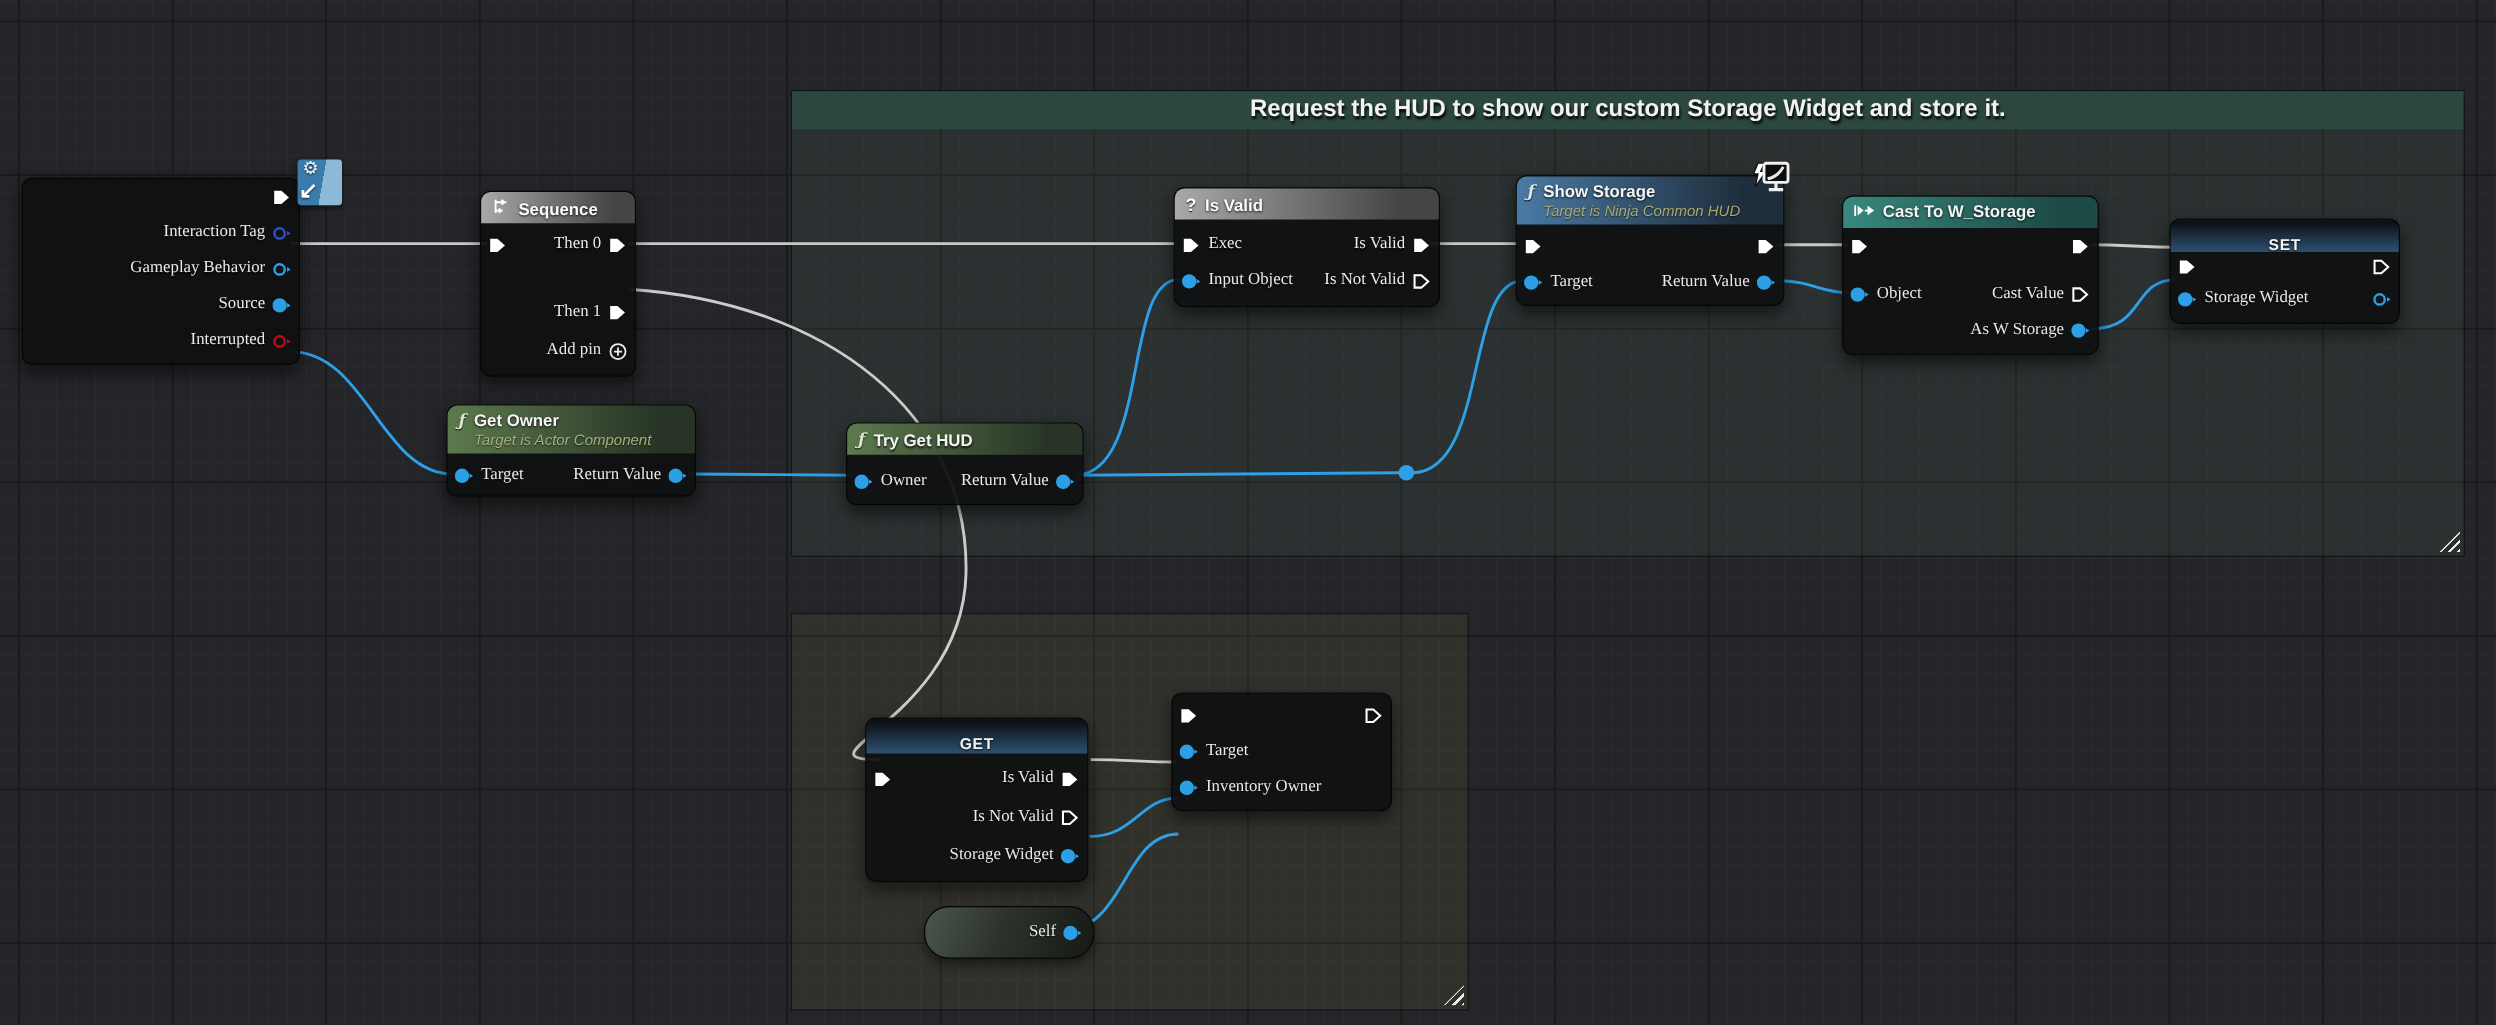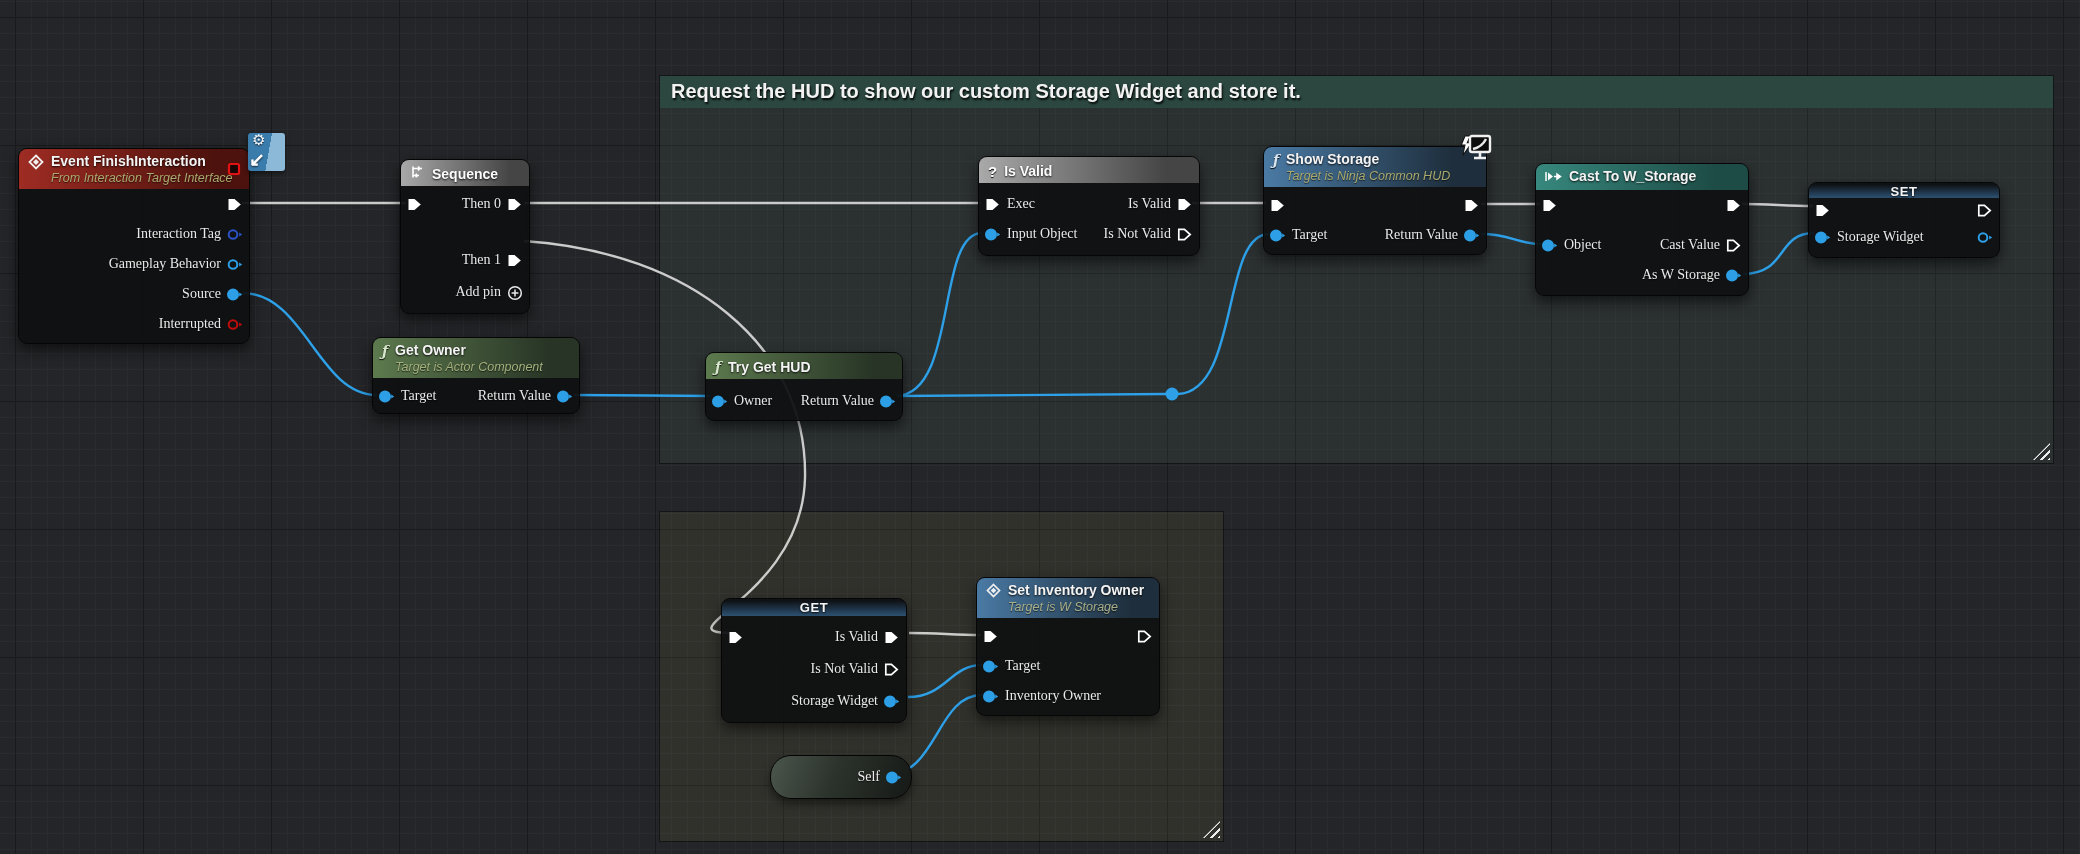--- a/index.html
+++ b/index.html
@@ -13,21 +13,21 @@
       linear-gradient(#2a2b2e 1px, transparent 1px),
       linear-gradient(90deg,#2a2b2e 1px, transparent 1px);
     background-size:128px 128px,128px 128px,16px 16px,16px 16px;
     background-position:15px 17px,15px 17px,15px 17px,15px 17px;
   }
   
   .comment{position:absolute;z-index:1;display:flex;flex-direction:column;border:1px solid rgba(0,0,0,.45);}
   .comment .chdr{padding:4px 11px 5px;font-weight:bold;font-size:20px;color:#f2f2f2;
     text-shadow:1px 2px 2px rgba(0,0,0,.9);white-space:nowrap;overflow:hidden;}
   .comment .cbody{flex:1;position:relative;}
-  .c1 .chdr{background:#2b473f;}
+  .c1 .chdr{background:#2b473f;text-align:center;}
   .c1 .cbody{background:rgba(110,152,140,.10);}
   .c2 .chdr{background:#4d4a2b;}
   .c2 .cbody{background:rgba(162,154,84,.10);}
   .resize{position:absolute;right:3px;bottom:3px;width:17px;height:17px;
     background:repeating-linear-gradient(135deg,#ececec 0 2px,transparent 2px 5.5px);
     clip-path:polygon(100% 0,100% 100%,0 100%);}
   
   #wires{position:absolute;left:0;top:0;z-index:2;}
   #wires path{fill:none;}
   .wexec{stroke:#d9d9d9;stroke-width:2.4;opacity:.92;}
@@ -42,21 +42,21 @@
   .hdr .t{font-weight:bold;font-size:14px;color:#f4f4f4;text-shadow:0 1px 2px rgba(0,0,0,.85);white-space:nowrap;}
   .hdr .sub{font-style:italic;font-size:12.5px;color:#aaa96e;white-space:nowrap;text-shadow:0 1px 1px rgba(0,0,0,.6);}
   .hdr .hicon{margin-top:1px;flex:0 0 auto;}
   .hdr-red{background:linear-gradient(to right,#9e2c23,#4d120d 85%);}
   .hdr-grey{background:linear-gradient(to right,#a9a9a9,#454545 85%);}
   .hdr-grey .t{color:#fcfcfc;}
   .hdr-green{background:linear-gradient(to right,#5d7a4e,#283526 85%);}
   .hdr-blue{background:linear-gradient(to right,#4a7aa4,#1e2e3c 85%);}
   .hdr-teal{background:linear-gradient(to right,#37887e,#1d4b45 85%);}
   .hdr-var{background:linear-gradient(to bottom,#0e1115 10%,#2b4e6d 95%);
-    border-radius:8px 8px 0 0;text-align:center;padding:1px 8px 0;}
+    border-radius:8px 8px 0 0;text-align:center;padding:13px 8px 0;}
   .hdr-var .t{font-size:13px;letter-spacing:.6px;}
   .rows{padding:3px 0 4px;}
   .row{height:30px;display:flex;align-items:center;padding:0 6px;}
   .row .l{display:flex;align-items:center;gap:6px;}
   .row .r{display:flex;align-items:center;gap:6px;margin-left:auto;}
   .row.end{justify-content:flex-end;}
   .m8{margin-top:26px;} .m2{margin-top:2px;}
   .plabel{font-size:14px;color:#eaeaea;text-shadow:0 1px 1px rgba(0,0,0,.8);white-space:nowrap;font-family:Liberation Serif, serif;}
   .pin{width:16px;height:15px;display:inline-flex;}
   .pin svg{display:block;}
@@ -109,37 +109,20 @@
     <path class="wdata" d="M897,396 C1000,395 1100,394 1166,394"></path>
     <path class="wdata" d="M1178,394 C1240,391 1221,234 1269,234"></path>
     <path class="wdata" d="M1481,234 C1511,234 1517,244 1541,244"></path>
     <path class="wdata" d="M1743,274 C1788,274 1776,233 1814,233"></path>
     <path class="wdata" d="M908,697 C946,697 950,665 982,665"></path>
     <path class="wdata" d="M884,776 C938,776 936,695 982,695"></path>
     <circle cx="1172" cy="394" r="6.5" fill="#2da0e8"></circle>
   </svg>
 
   <div class="node" style="left:18px;top:148px;width:230px;">
-    <div class="hdr hdr-red" style="height:33px;">
-      <span class="hicon">
-        <svg width="16" height="16">
-            <path d="M8,1.5 L14.5,8 L8,14.5 L1.5,8 Z" fill="none" stroke="#f0f0f0" stroke-width="1.8"></path>
-            <path d="M8,5 L11,8 L8,11 L5,8 Z" fill="#f0f0f0"></path>
-          </svg>
-      </span>
-      <span class="ht">
-        <span class="t">Event FinishInteraction</span>
-        <span class="sub">From Interaction Target Interface</span>
-      </span>
-      <span class="delsq pin">
-          <svg width="14" height="14">
-            <rect x="2" y="2" width="10" height="10" rx="1.5" fill="#1a0505" stroke="#e01212" stroke-width="2.2"></rect>
-          </svg>
-        </span>
-    </div>
     <span class="bpbadge">
         <span class="gear">⚙</span>
         <span class="arr">↙</span>
       </span>
     <div class="rows" style="padding-top:0;">
       <div class="row end">
           <span class="r">
             <span class="pin">
               <svg width="15" height="15">
                 <path d="M1.5,2 L7.5,2 L13.8,7.5 L7.5,13 L1.5,13 Z" fill="#fff"></path>
@@ -552,32 +535,20 @@
                 <circle cx="6" cy="7.5" r="5" fill="#2d9fe6" stroke="#2d9fe6" stroke-width="2"></circle>
                 <path d="M12.2,5.6 L15.2,7.5 L12.2,9.4 Z" fill="#2d9fe6"></path>
               </svg>
             </span>
           </span>
         </div>
     </div>
   </div>
 
   <div class="node" style="left:976px;top:577px;width:182px;">
-    <div class="hdr hdr-blue" style="height:33px;">
-      <span class="hicon">
-        <svg width="15" height="15">
-            <path d="M7.5,1.5 L13.5,7.5 L7.5,13.5 L1.5,7.5 Z" fill="none" stroke="#f0f0f0" stroke-width="1.7"></path>
-            <path d="M7.5,4.7 L10.3,7.5 L7.5,10.3 L4.7,7.5 Z" fill="#f0f0f0"></path>
-          </svg>
-      </span>
-      <span class="ht">
-        <span class="t">Set Inventory Owner</span>
-        <span class="sub" style="color:#a8b08a;">Target is W Storage</span>
-      </span>
-    </div>
     <div class="rows" style="padding-top:3px;padding-bottom:4px;">
       <div class="row">
         <span class="l">
             <span class="pin">
               <svg width="15" height="15">
                 <path d="M1.5,2 L7.5,2 L13.8,7.5 L7.5,13 L1.5,13 Z" fill="#fff"></path>
               </svg>
             </span>
           </span>
         <span class="r">

